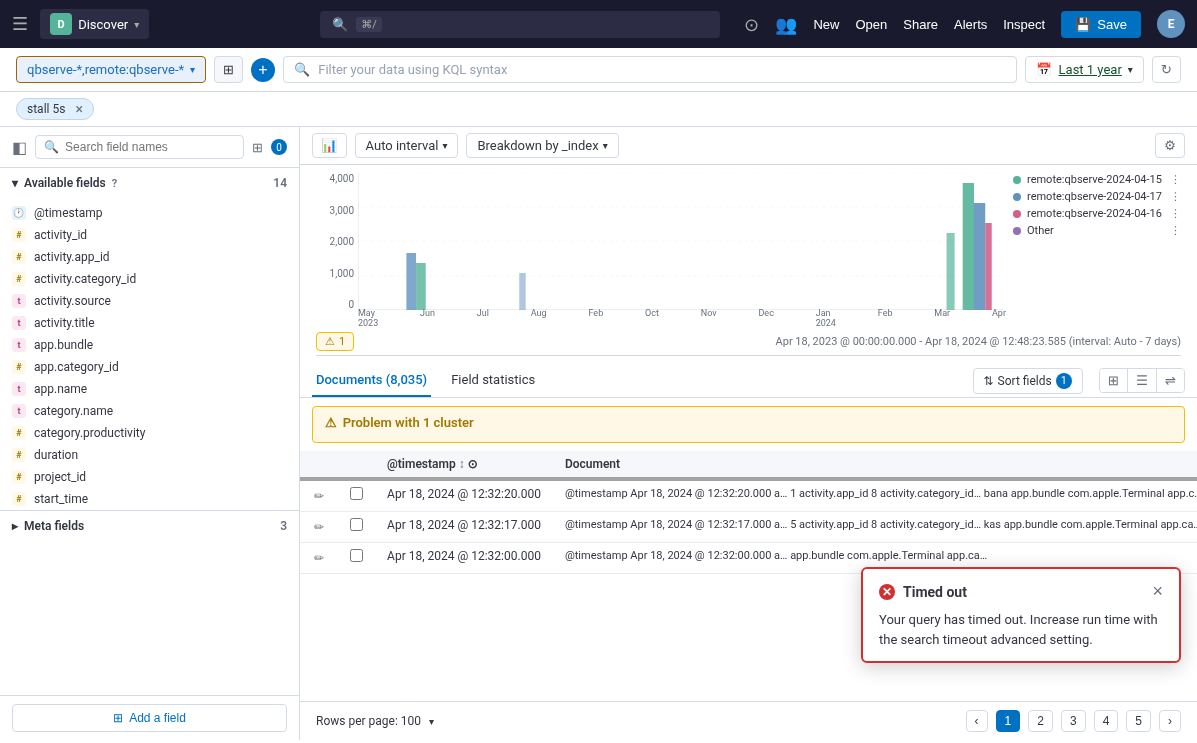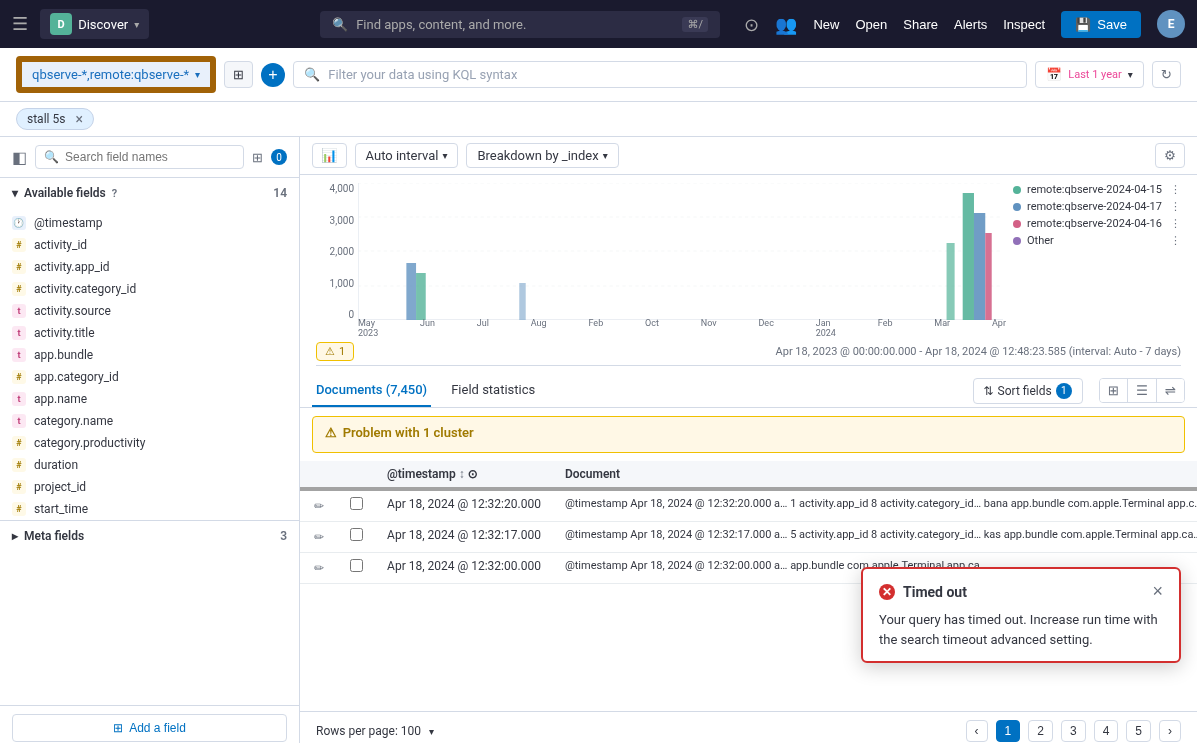--- a/index.html
+++ b/index.html
@@ -15,30 +15,30 @@
     .top-search-icon { color: #aaa; }
     .top-search-text { color: #aaa; flex: 1; }
     .top-search-shortcut { background: #3a3a55; color: #aaa; border-radius: 3px; padding: 1px 5px; font-size: 11px; }
     .nav-actions { display: flex; align-items: center; gap: 16px; margin-left: 16px; }
     .nav-btn { color: #b8b8cc; background: none; border: none; cursor: pointer; font-size: 13px; }
     .nav-btn-primary { background: #0071c2; color: white; border: none; border-radius: 4px; padding: 6px 14px; cursor: pointer; display: flex; align-items: center; gap: 6px; font-size: 13px; }
     .user-avatar { width: 28px; height: 28px; background: #6092c0; border-radius: 50%; display: flex; align-items: center; justify-content: center; color: white; font-size: 12px; font-weight: bold; }
 
     
     .toolbar { display: flex; align-items: center; padding: 8px 16px; gap: 8px; border-bottom: 1px solid #d3dae6; }
-    .index-selector { display: flex; align-items: center; gap: 6px; background: #e8f0fb; border: 6px solid #a16207; border-radius: 4px; padding: 5px 10px; color: #1a6fbe; font-size: 13px; cursor: pointer; }
+    .index-selector { display: flex; align-items: center; gap: 6px; background: #e8f0fb; border: 1px solid #a16207; border-radius: 4px; padding: 5px 10px; color: #1a6fbe; font-size: 13px; cursor: pointer; }
     .filter-btn { display: flex; align-items: center; background: #f5f7fa; border: 1px solid #d3dae6; border-radius: 4px; padding: 5px 8px; cursor: pointer; color: #343741; }
     .add-filter-btn { background: #0071c2; border: none; border-radius: 50%; width: 24px; height: 24px; display: flex; align-items: center; justify-content: center; color: white; cursor: pointer; font-size: 16px; }
     .kql-input { flex: 1; display: flex; align-items: center; border: 1px solid #d3dae6; border-radius: 4px; padding: 5px 10px; gap: 8px; color: #69707d; }
     .kql-search-icon { color: #69707d; }
     .kql-text { color: #98a2b3; flex: 1; }
     .time-picker { display: flex; align-items: center; gap: 4px; }
     .time-picker-btn { display: flex; align-items: center; gap: 6px; border: 1px solid #d3dae6; border-radius: 4px; padding: 5px 10px; background: white; cursor: pointer; font-size: 13px; }
     .time-picker-cal { color: #69707d; }
-    .time-range-text { font-size: 11px; color: #ec4899; }
+    .time-range-text { font-size: 13px; color: #14532d; text-decoration: underline; }
     .refresh-btn { border: 1px solid #d3dae6; border-radius: 4px; padding: 5px 8px; background: white; cursor: pointer; color: #69707d; }
 
     
     .filter-bar { padding: 6px 16px; display: flex; align-items: center; gap: 8px; border-bottom: 1px solid #d3dae6; }
     .filter-tag { display: flex; align-items: center; gap: 6px; background: #e0f0ff; border: 1px solid #c5d3e8; border-radius: 12px; padding: 2px 10px; font-size: 12px; color: #343741; }
     .filter-tag-close { cursor: pointer; color: #69707d; font-size: 14px; margin-left: 4px; }
 
     
     .main { display: flex; height: calc(743px - 48px - 46px - 36px); }
 
@@ -139,21 +139,20 @@
 <div class="top-nav">
   <button class="hamburger-btn">☰</button>
   <div class="discover-tab">
     <div class="discover-avatar">D</div>
     <span>Discover</span>
     <span style="color:#aaa;font-size:10px;">▾</span>
   </div>
   <div class="nav-spacer"></div>
   <div class="top-search">
     <span class="top-search-icon">🔍</span>
-    <span class="top-search-text">Find apps, content, and more.</span>
     <span class="top-search-shortcut">⌘/</span>
   </div>
   <div class="nav-actions">
     <span style="color:#aaa;font-size:18px;cursor:pointer;">⊙</span>
     <span style="color:#aaa;font-size:18px;cursor:pointer;">👥</span>
     <button class="nav-btn" style="color:white;">New</button>
     <button class="nav-btn" style="color:white;">Open</button>
     <button class="nav-btn" style="color:white;">Share</button>
     <button class="nav-btn" style="color:white;">Alerts</button>
     <button class="nav-btn" style="color:white;">Inspect</button>
@@ -383,21 +382,21 @@
       <div style="display:flex;align-items:center;gap:8px;padding:4px 0;border-bottom:1px solid #d3dae6;">
         <div class="warning-badge">
           <span>⚠</span>
           <span>1</span>
         </div>
         <span style="font-size:11px;color:#69707d;text-align:right;flex:1;">Apr 18, 2023 @ 00:00:00.000 - Apr 18, 2024 @ 12:48:23.585 (interval: Auto - 7 days)</span>
       </div>
     </div>
 
     <div class="results-tabs">
-      <div class="tab active">Documents (7,450)</div>
+      <div class="tab active">Documents (8,035)</div>
       <div class="tab">Field statistics</div>
       <div class="tab-spacer"></div>
       <div class="sort-fields-btn">
         <span>⇅</span>
         <span>Sort fields</span>
         <span class="sort-badge">1</span>
       </div>
       <div class="view-toggle-btns">
         <button class="view-btn">⊞</button>
         <button class="view-btn">☰</button>

